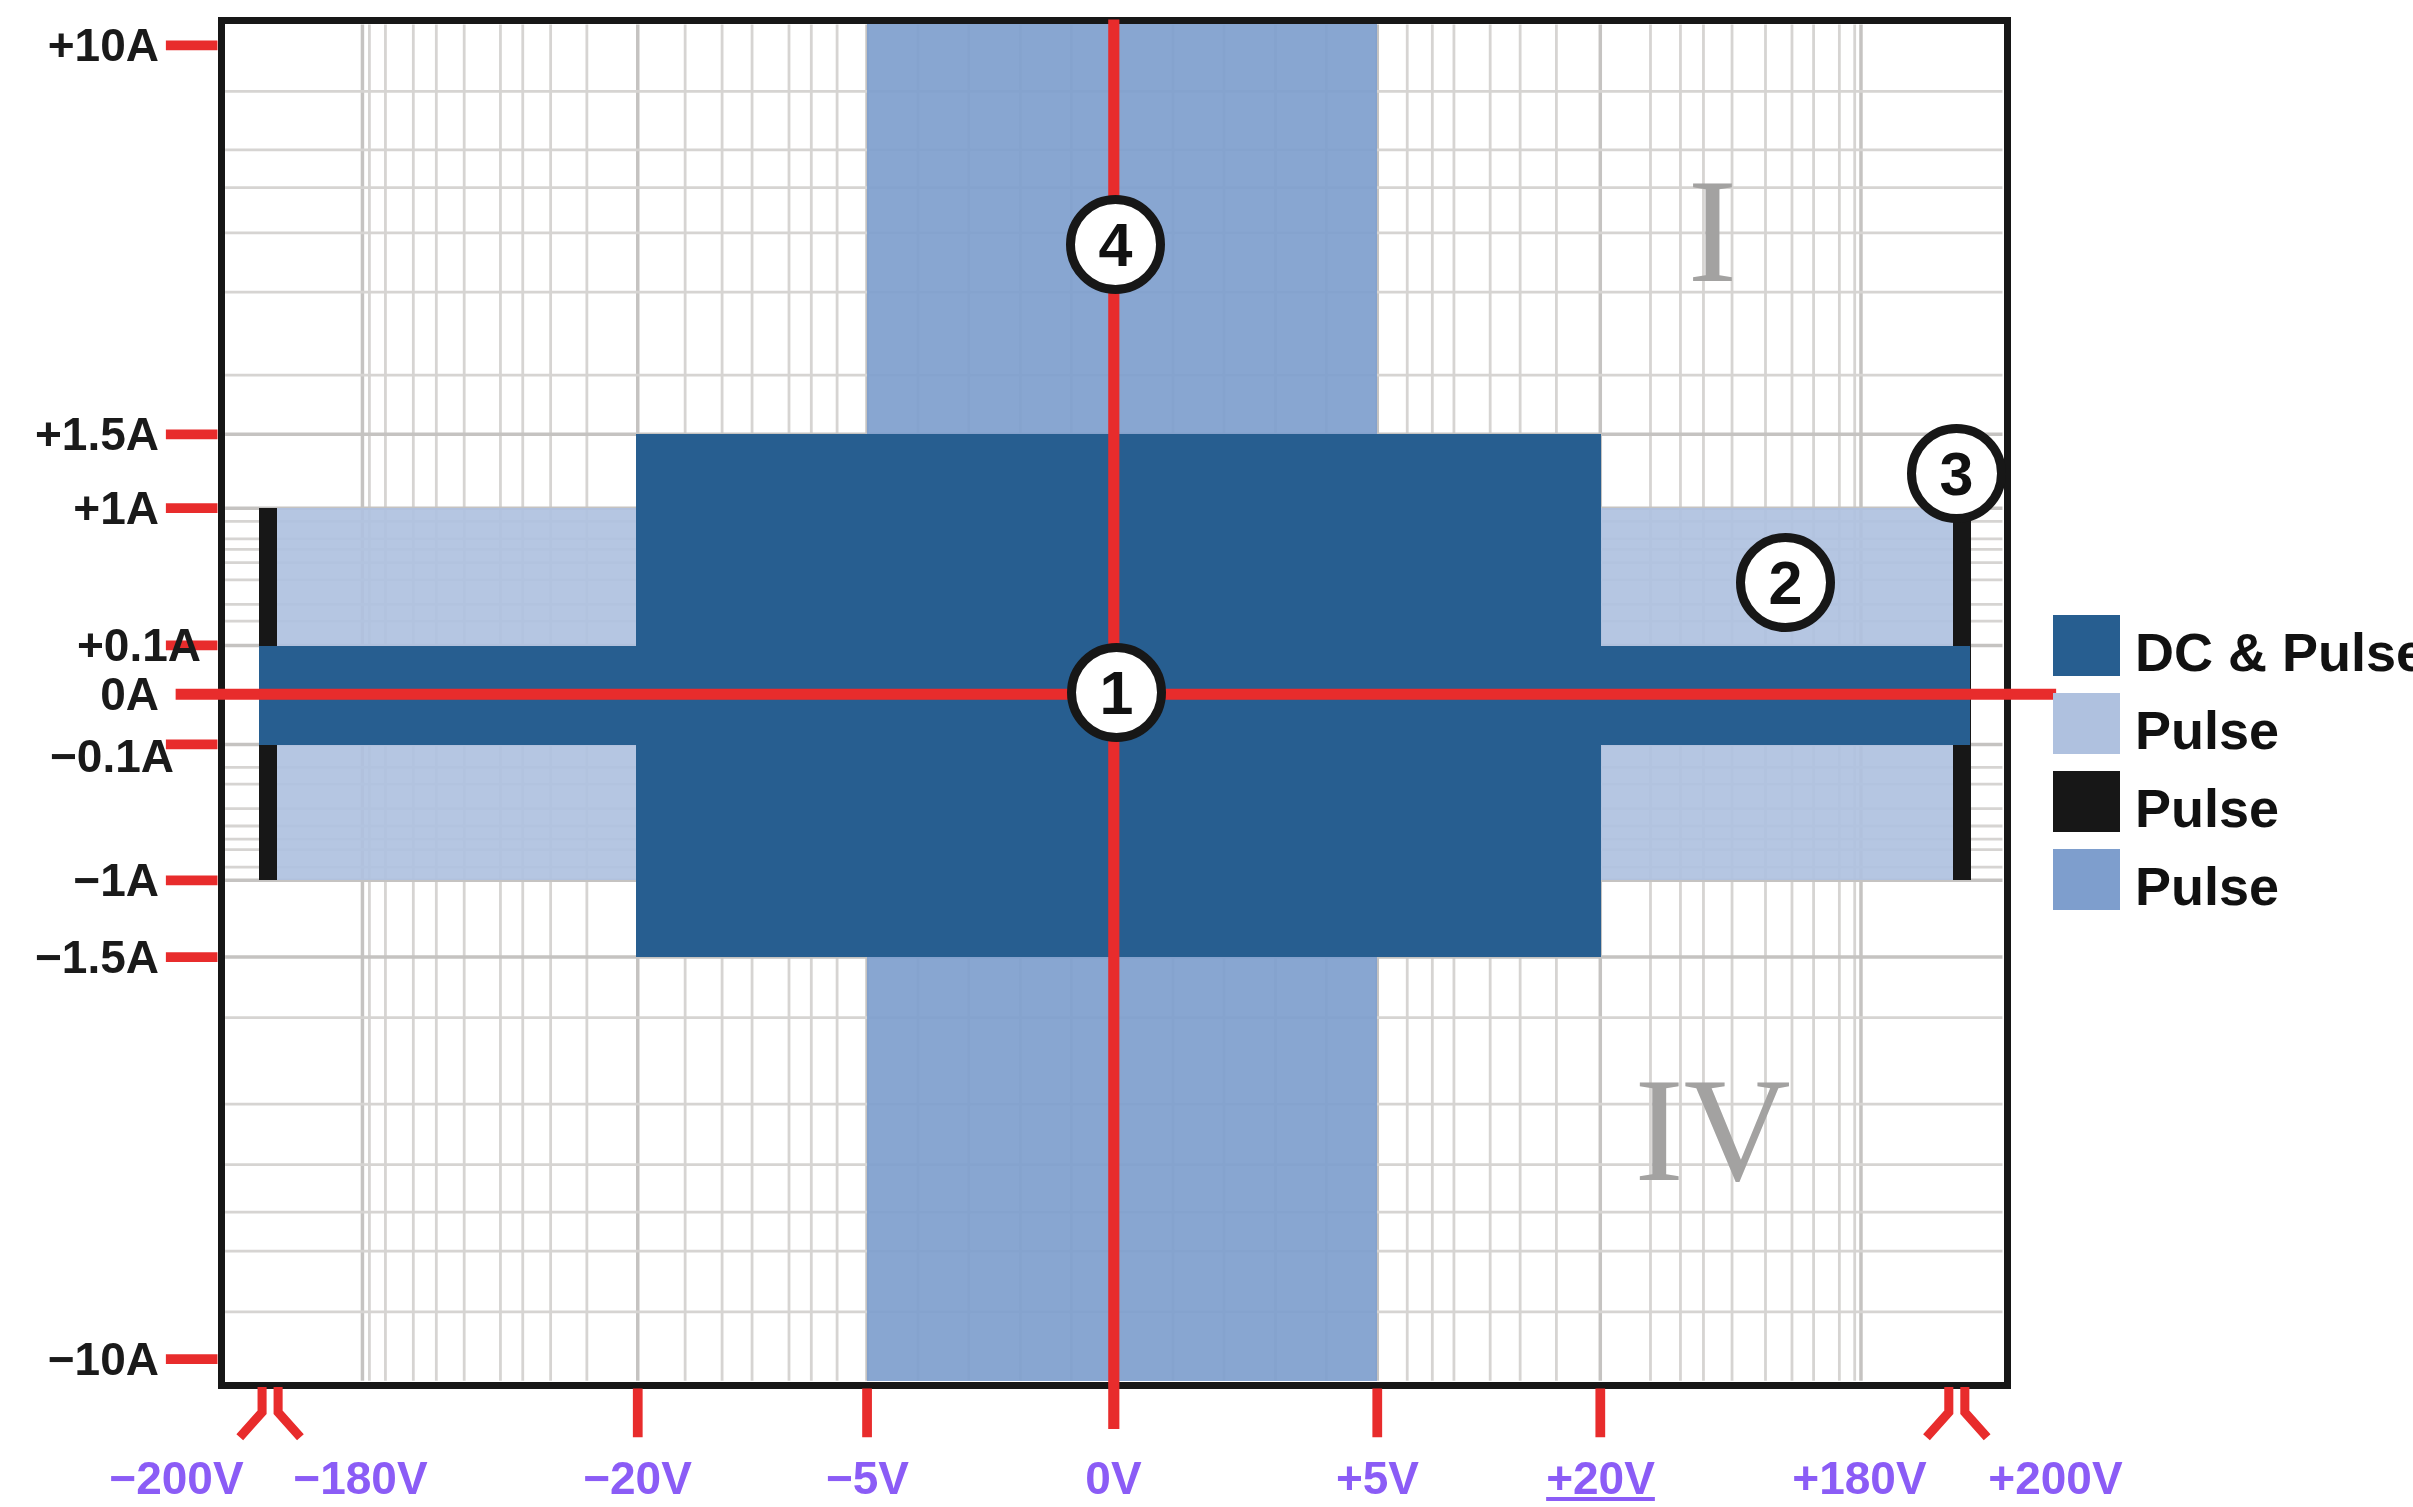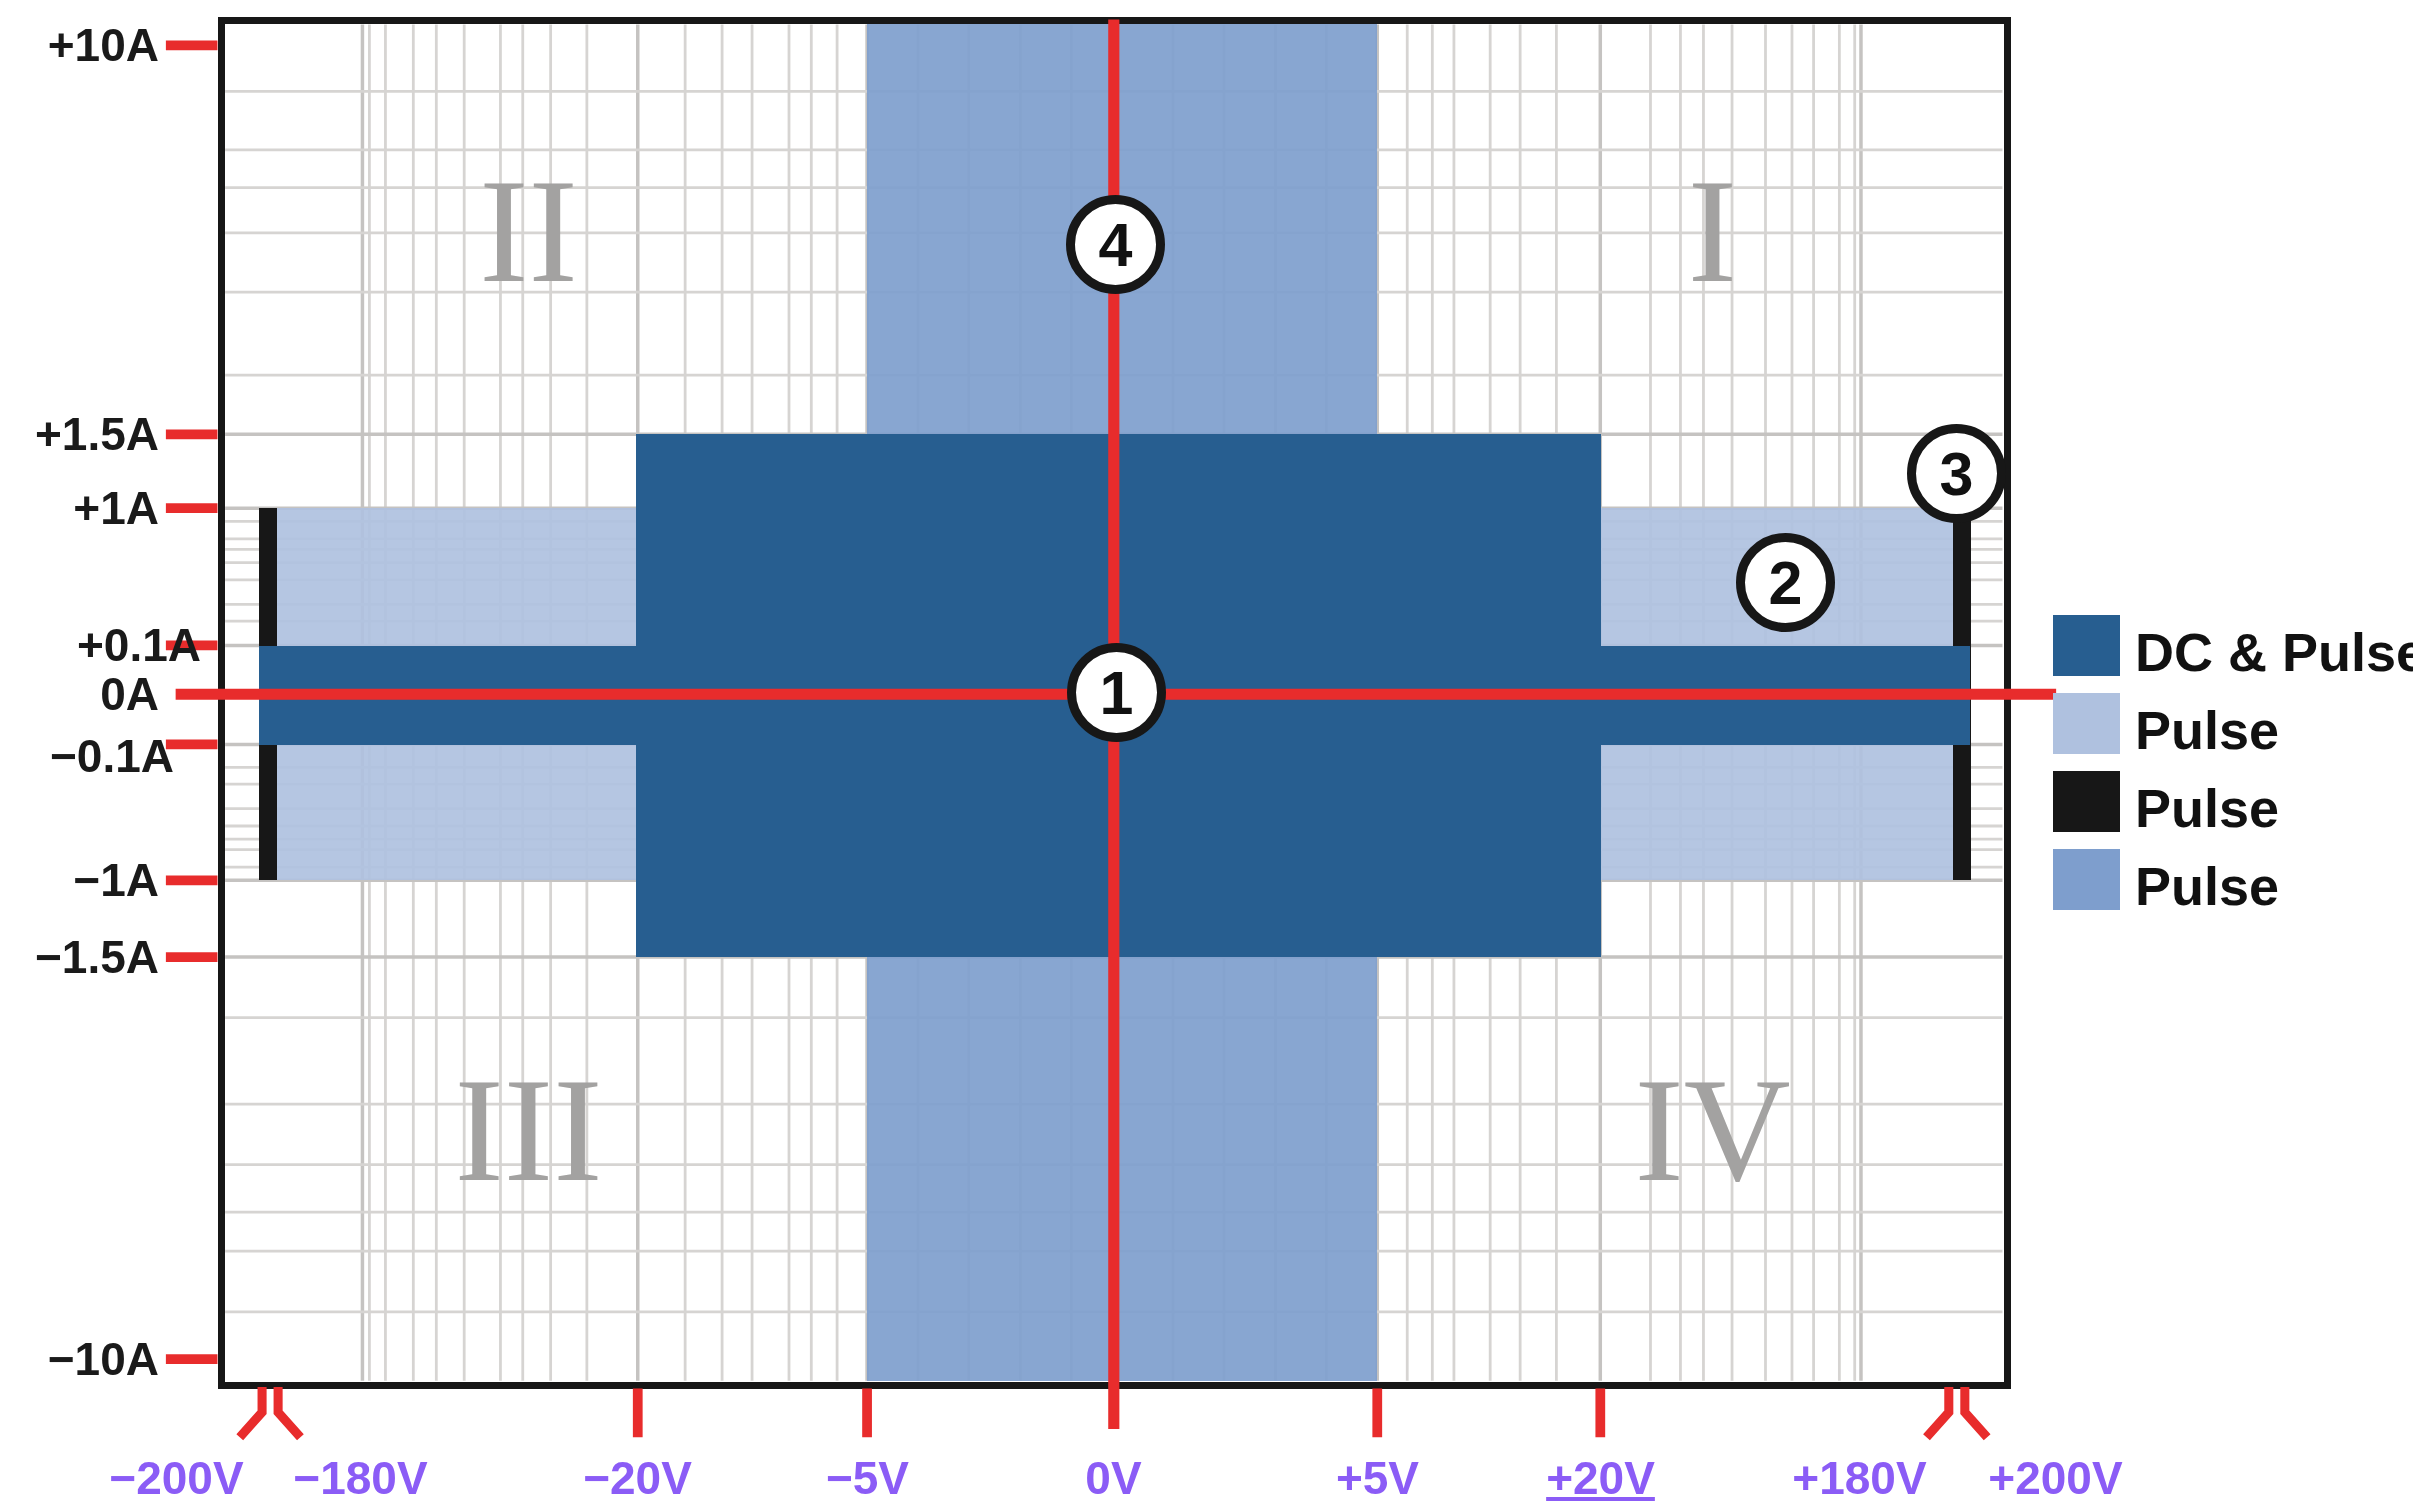--- a/index.html
+++ b/index.html
@@ -134,23 +134,21 @@
       <line x1="323" y1="1795" x2="2873" y2="1795" stroke="#D6D4D2" stroke-width="4"></line>
       <line x1="323" y1="1882" x2="2873" y2="1882" stroke="#D6D4D2" stroke-width="4"></line>
       <line x1="323" y1="623" x2="2873" y2="623" stroke="#C5C3C1" stroke-width="5"></line>
       <line x1="323" y1="729" x2="2873" y2="729" stroke="#C5C3C1" stroke-width="5"></line>
       <line x1="323" y1="926" x2="2873" y2="926" stroke="#C5C3C1" stroke-width="5"></line>
       <line x1="323" y1="1068" x2="2873" y2="1068" stroke="#C5C3C1" stroke-width="5"></line>
       <line x1="323" y1="1263" x2="2873" y2="1263" stroke="#C5C3C1" stroke-width="5"></line>
       <line x1="323" y1="1373" x2="2873" y2="1373" stroke="#C5C3C1" stroke-width="5"></line>
     </svg>
 
-  <div class="quadrant" style="left:382px;top:139px;">II</div>
   <div class="quadrant" style="left:1566px;top:139px;">I</div>
-  <div class="quadrant" style="left:382px;top:1038px;">III</div>
   <div class="quadrant" style="left:1566px;top:1038px;">IV</div>
 
   <div class="region band-medium" style="left:867px;top:24.4px;width:510px;height:1357px;background:#7E9ECD;z-index:2;"></div>
   <div class="region band-light" style="left:277px;top:508px;width:1677px;height:372px;background:#AFC1DF;z-index:3;"></div>
   <div class="region" style="left:259px;top:508px;width:18px;height:372px;background:#171717;z-index:5;"></div>
   <div class="region" style="left:1953px;top:508px;width:18px;height:372px;background:#171717;z-index:5;"></div>
   <div class="region" style="left:259px;top:646px;width:1711px;height:99px;background:#275E90;z-index:6;"></div>
   <div class="region" style="left:636px;top:434px;width:965px;height:523px;background:#275E90;z-index:6;"></div>
 
   <div class="plot-border"></div>

